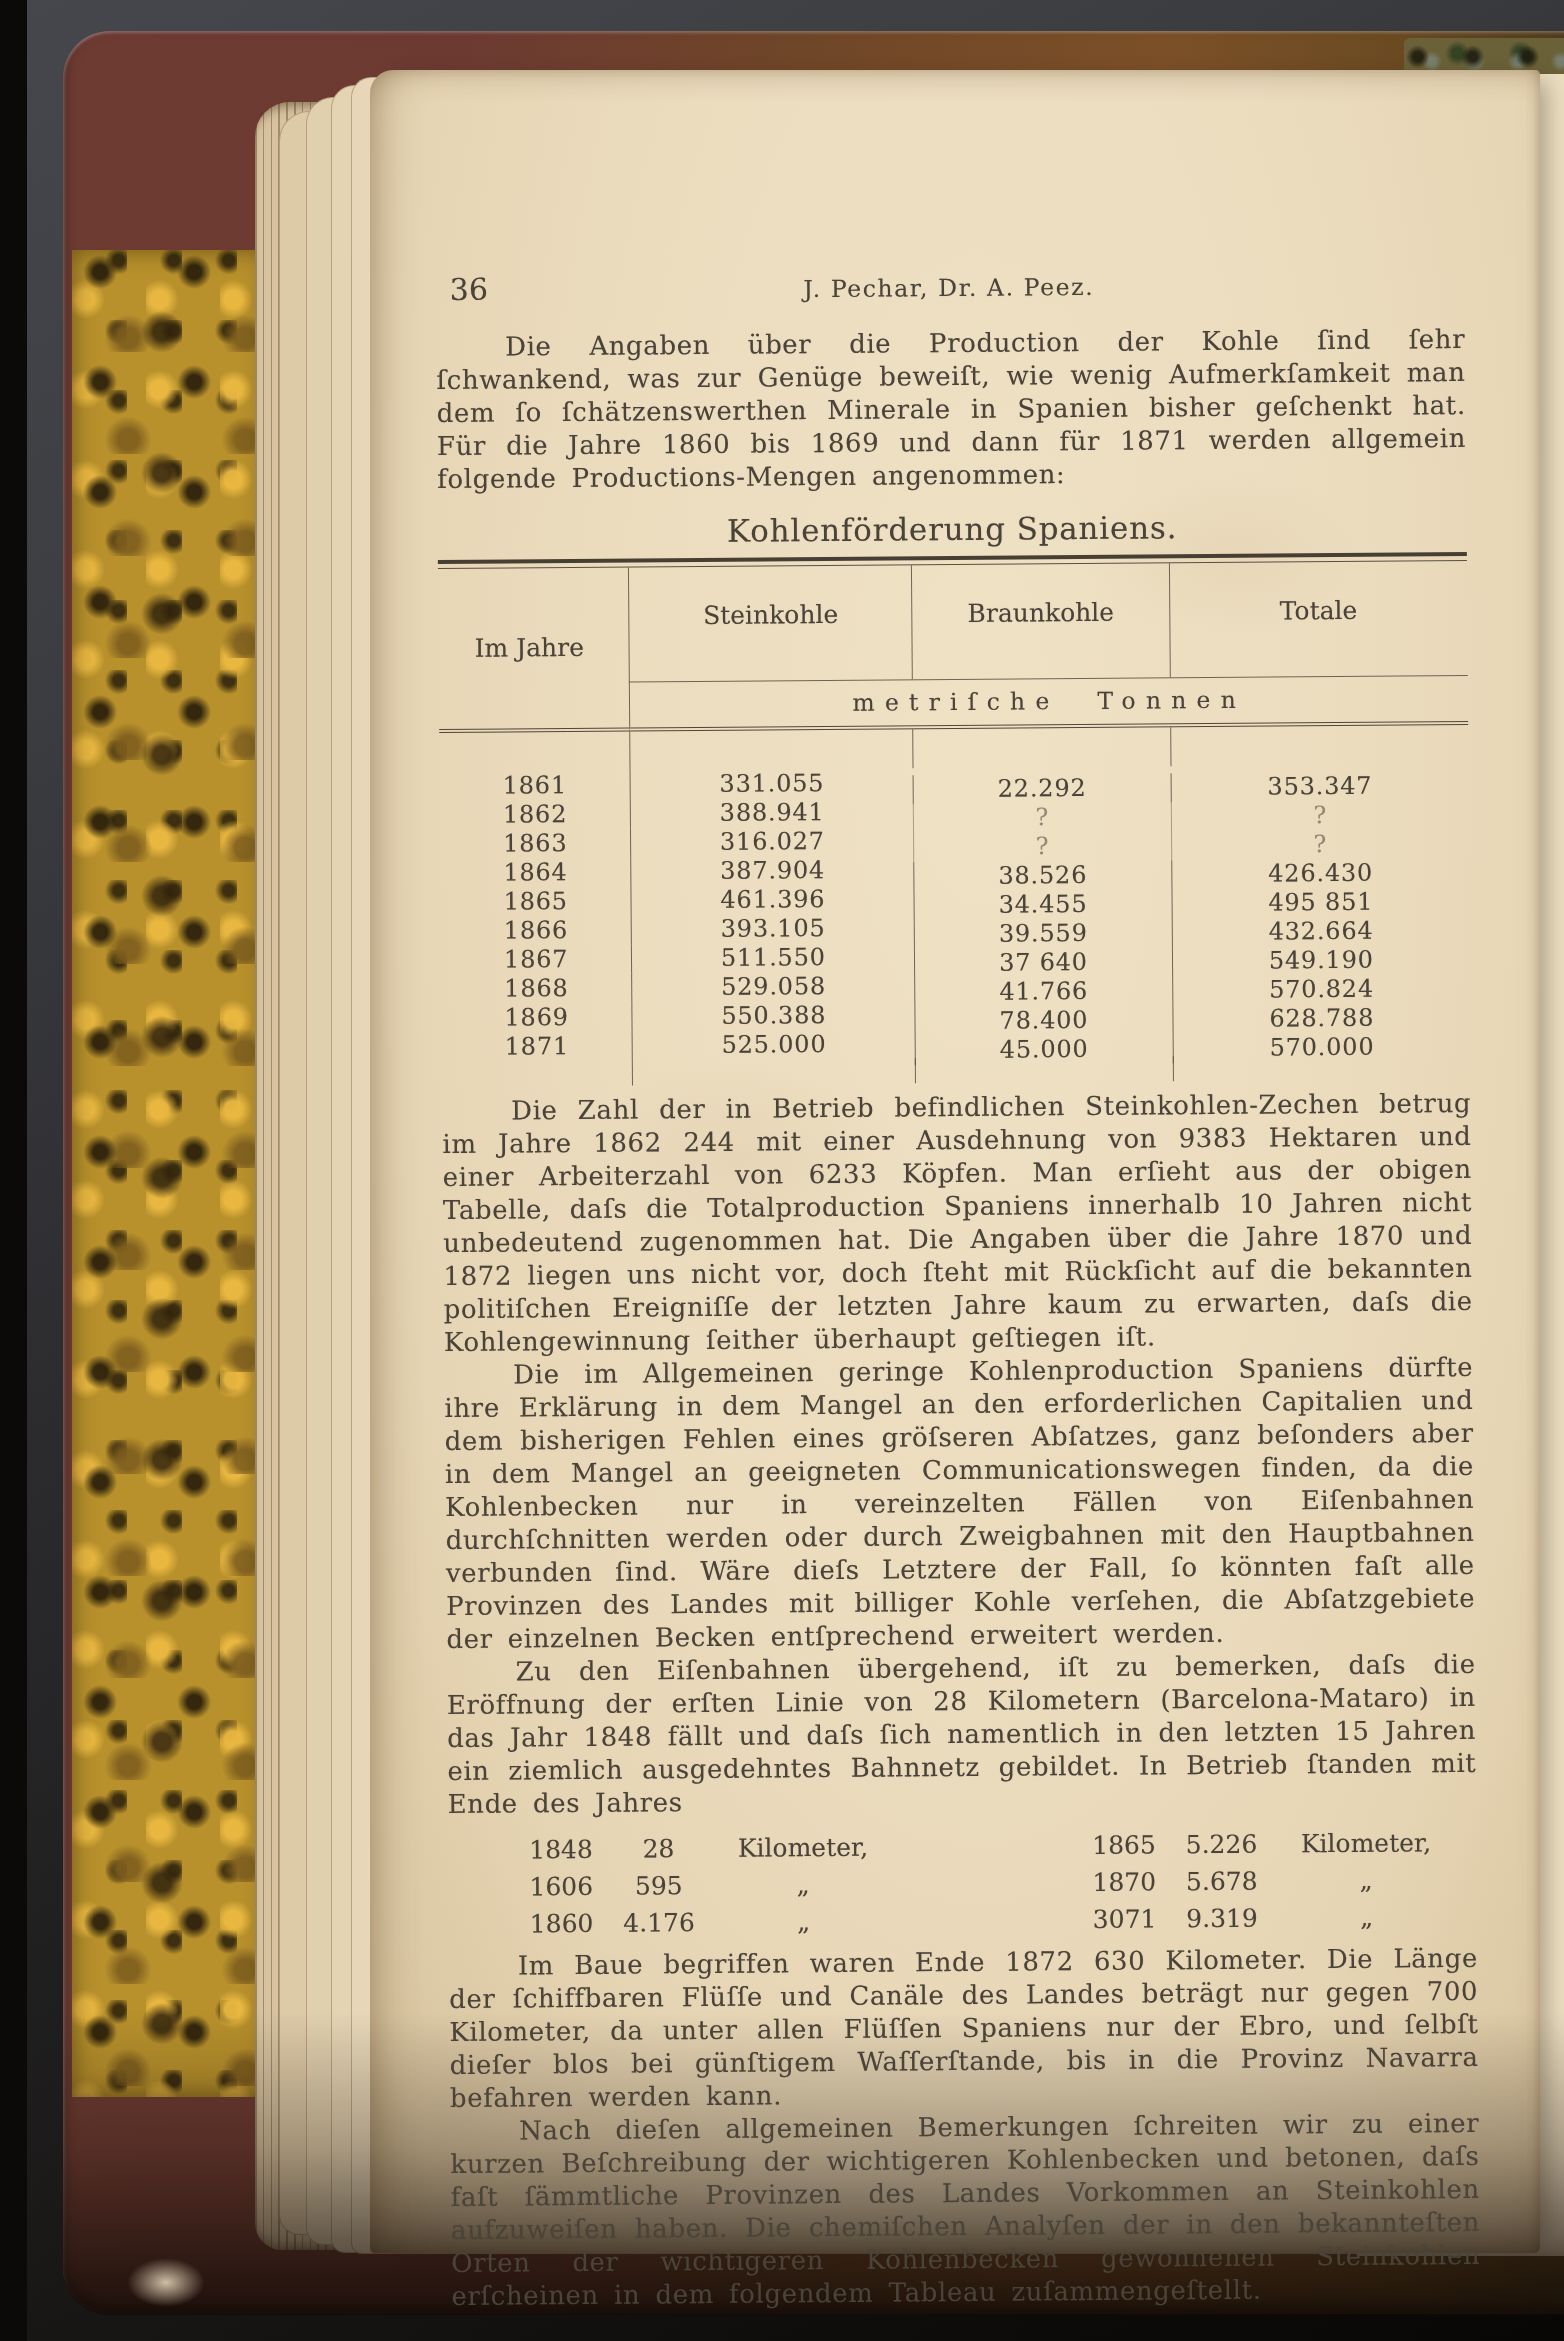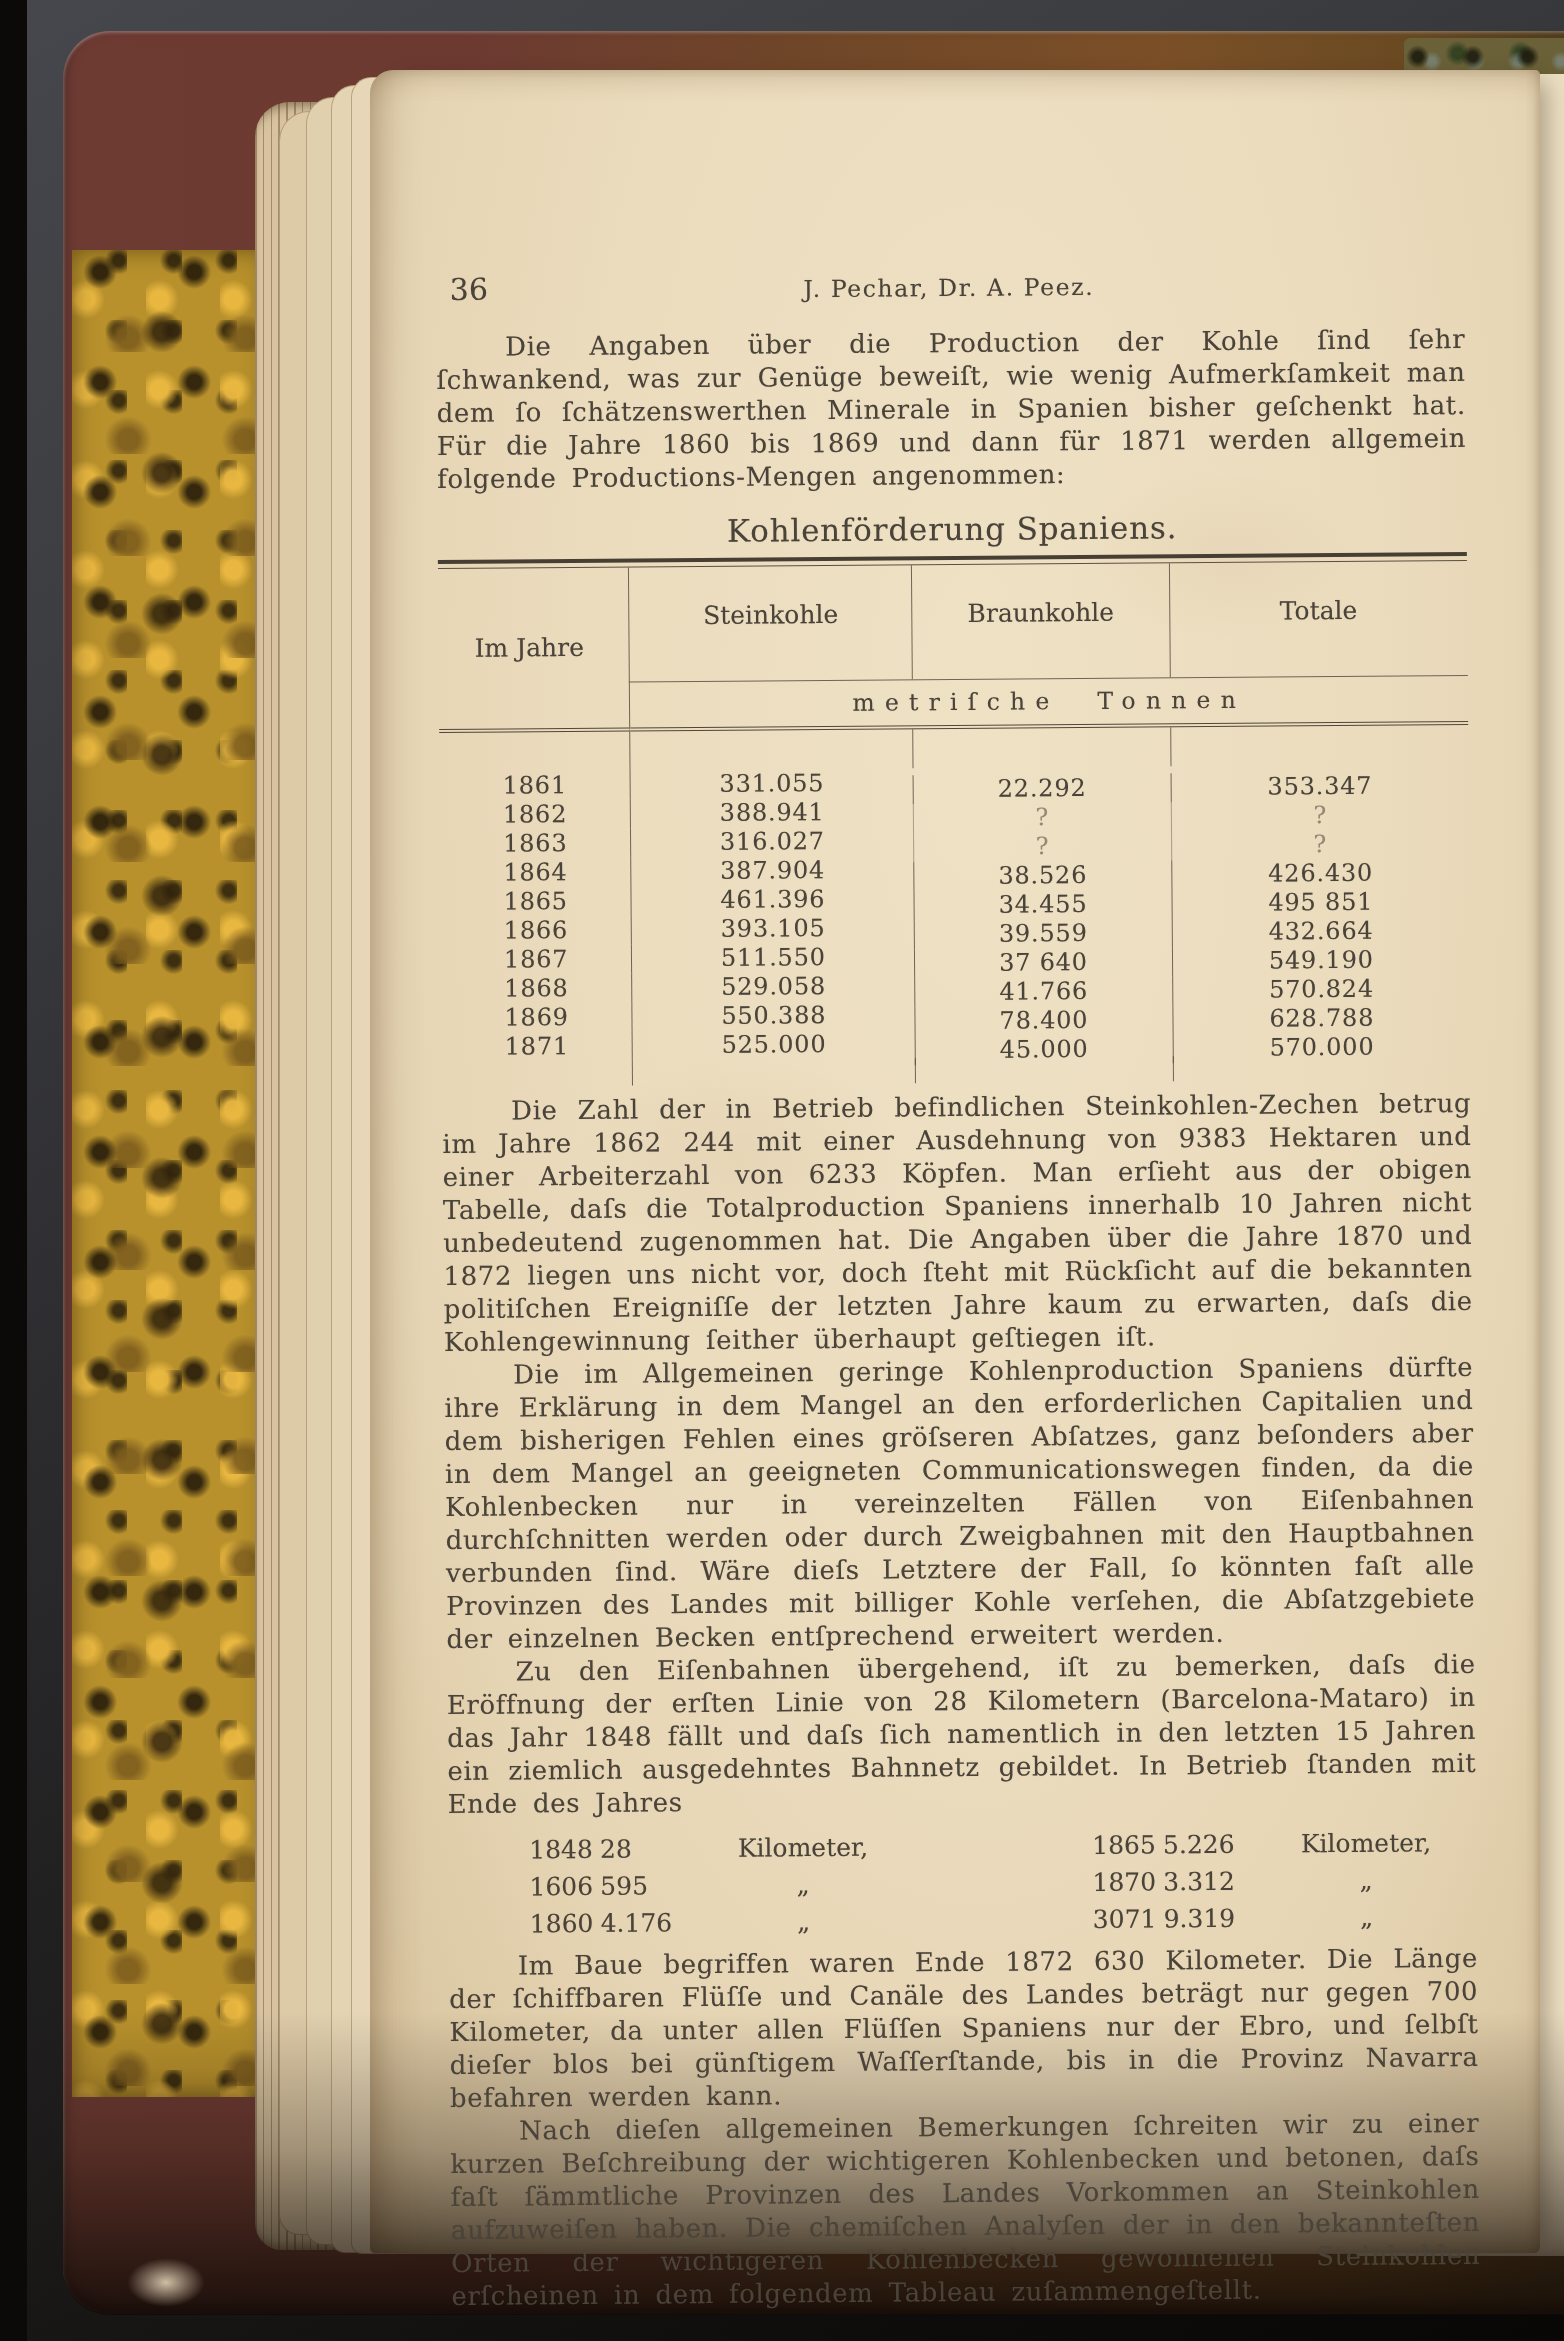--- a/index.html
+++ b/index.html
@@ -80,21 +80,21 @@
   .sp{height:39px;}
   .spb{height:25px;}
   .bc{height:29px;line-height:29px;text-align:center;letter-spacing:0.8px;}
   .bc.c3,.bc.c4{transform:translateY(7px);}
   .faint{opacity:.55;}
   
   .rails{display:flex;margin:11px 0 7.8px 0;padding-left:74px;font-size:25px;line-height:37px;}
   .rail-col{display:grid;grid-template-columns:78px 117px 172px;}
   .rail-col + .rail-col{margin-left:196px;}
   .ry{text-align:center;}
-  .rv{text-align:left;}
+  .rv{text-align:center;}
   .ru{text-align:center;}
 </style>
 </head>
 <body>
 
 <div id="photo">
   <div id="cover"></div>
   <div id="marble"></div>
   <div id="corner-marble"></div>
   <div id="stack-band"></div>
@@ -210,21 +210,21 @@
         <span class="ru">„</span>
         <span class="ry">1860</span>
         <span class="rv">4.176</span>
         <span class="ru">„</span>
       </div>
       <div class="rail-col">
         <span class="ry">1865</span>
         <span class="rv">5.226</span>
         <span class="ru">Kilometer,</span>
         <span class="ry">1870</span>
-        <span class="rv">3.312</span>
+        <span class="rv">5.678</span>
         <span class="ru">„</span>
         <span class="ry">3071</span>
         <span class="rv">9.319</span>
         <span class="ru">„</span>
       </div>
     </div>
 
     <p class="body-par indent">Im Baue begriffen waren Ende 1872 630 Kilometer. Die Länge der ſchiffbaren Flüſſe und Canäle des Landes beträgt nur gegen 700 Kilometer, da unter allen Flüſſen Spaniens nur der Ebro, und ſelbſt dieſer blos bei günſtigem Waſſerſtande, bis in die Provinz Navarra befahren werden kann.</p>
 
     <p class="body-par indent">Nach dieſen allgemeinen Bemerkungen ſchreiten wir zu einer kurzen Beſchreibung der wichtigeren Kohlenbecken und betonen, daſs faſt ſämmtliche Provinzen des Landes Vorkommen an Steinkohlen aufzuweiſen haben. Die chemiſchen Analyſen der in den bekannteſten Orten der wichtigeren Kohlenbecken gewonnenen Steinkohlen erſcheinen in dem folgendem Tableau zuſammengeſtellt.</p>

